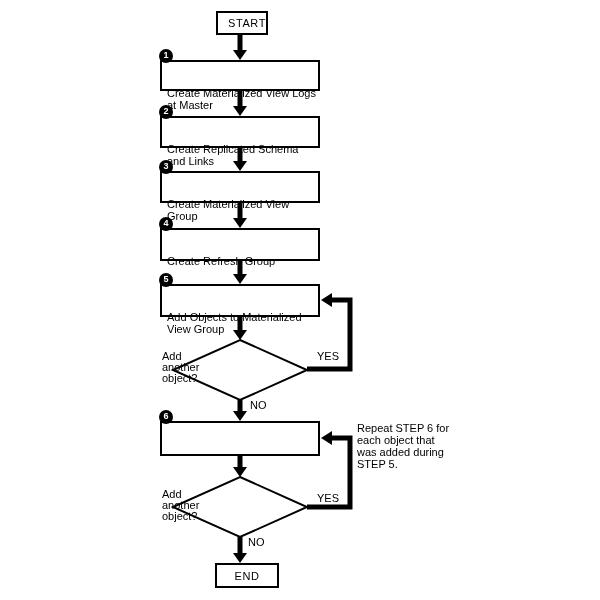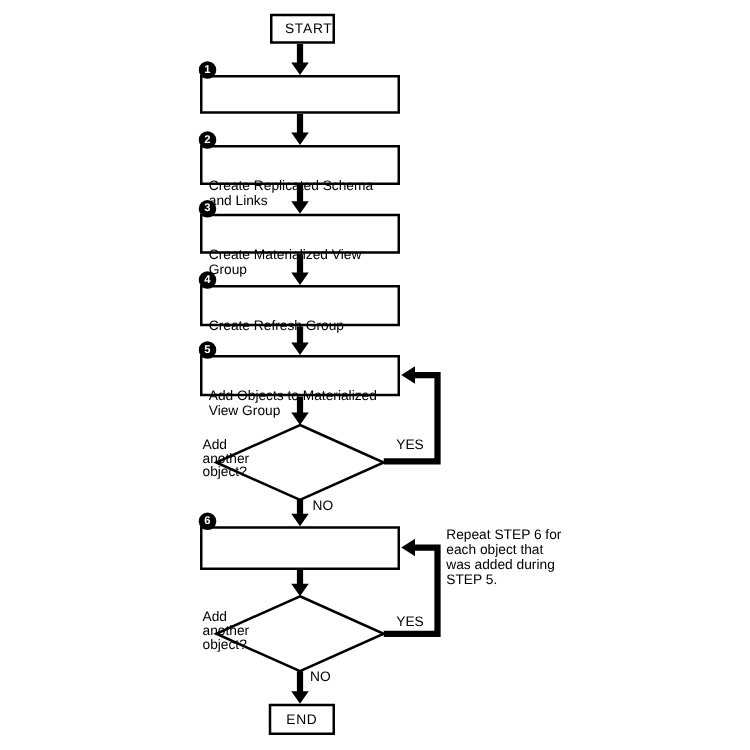--- a/index.html
+++ b/index.html
@@ -95,20 +95,22 @@
       <polygon class="head" points="321,438 332,431 332,445"></polygon>
     </g>
   </svg>
 
   <div class="node terminal" style="left:216px; top:11px; width:52px; height:24px;justify-content:flex-end;">
     <span>START</span>
   </div>
 
   <div class="node process" style="top:60px; height:31px;">
     <span class="badge">1</span>
+    <span>Create Materialized View Logs
+at Master</span>
   </div>
 
   <div class="node process" style="top:116px; height:32px;">
     <span class="badge">2</span>
     <span>Create Replicated Schema
 and Links</span>
   </div>
 
   <div class="node process" style="top:171px; height:32px;">
     <span class="badge">3</span>
@@ -142,17 +144,17 @@
 was added during
 STEP 5.</div>
 
   <div class="diamond-text" style="top:489px;">Add
 another
 object?</div>
 
   <div class="flow-label" style="left:317px; top:493px;">YES</div>
   <div class="flow-label" style="left:248px; top:537px;">NO</div>
 
-  <div class="node terminal" style="left:215px; top:563px; width:53px; height:25px;">
+  <div class="node terminal" style="left:215px; top:563px; width:64px; height:25px;">
     <span>END</span>
   </div>
 
 </div>
 
 </body></html>

